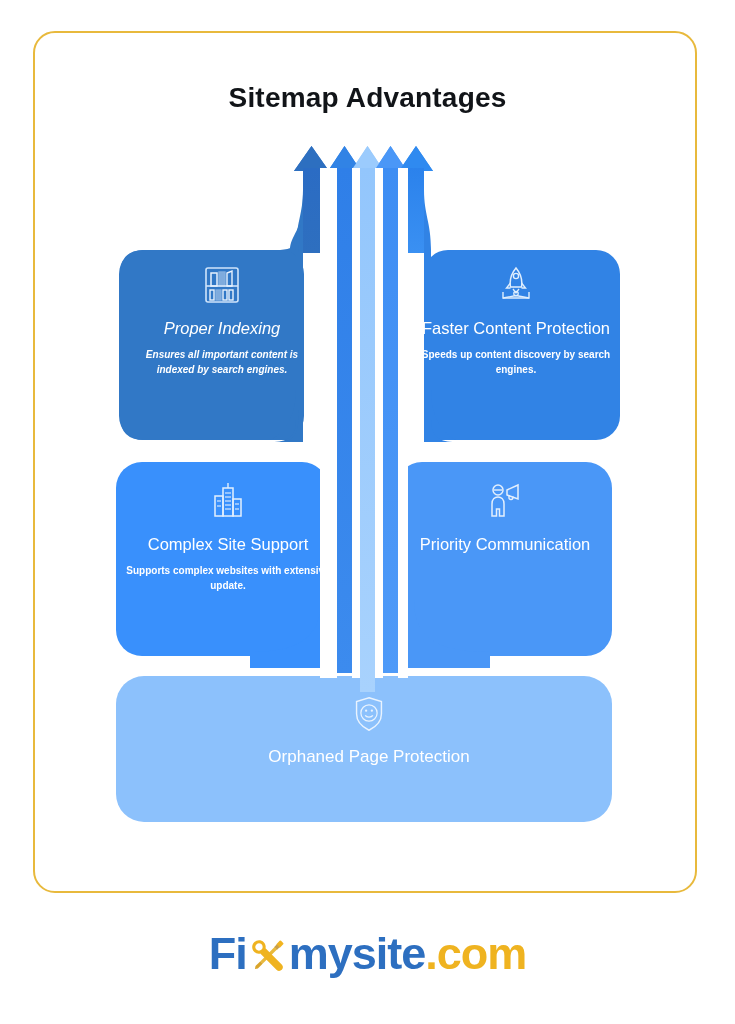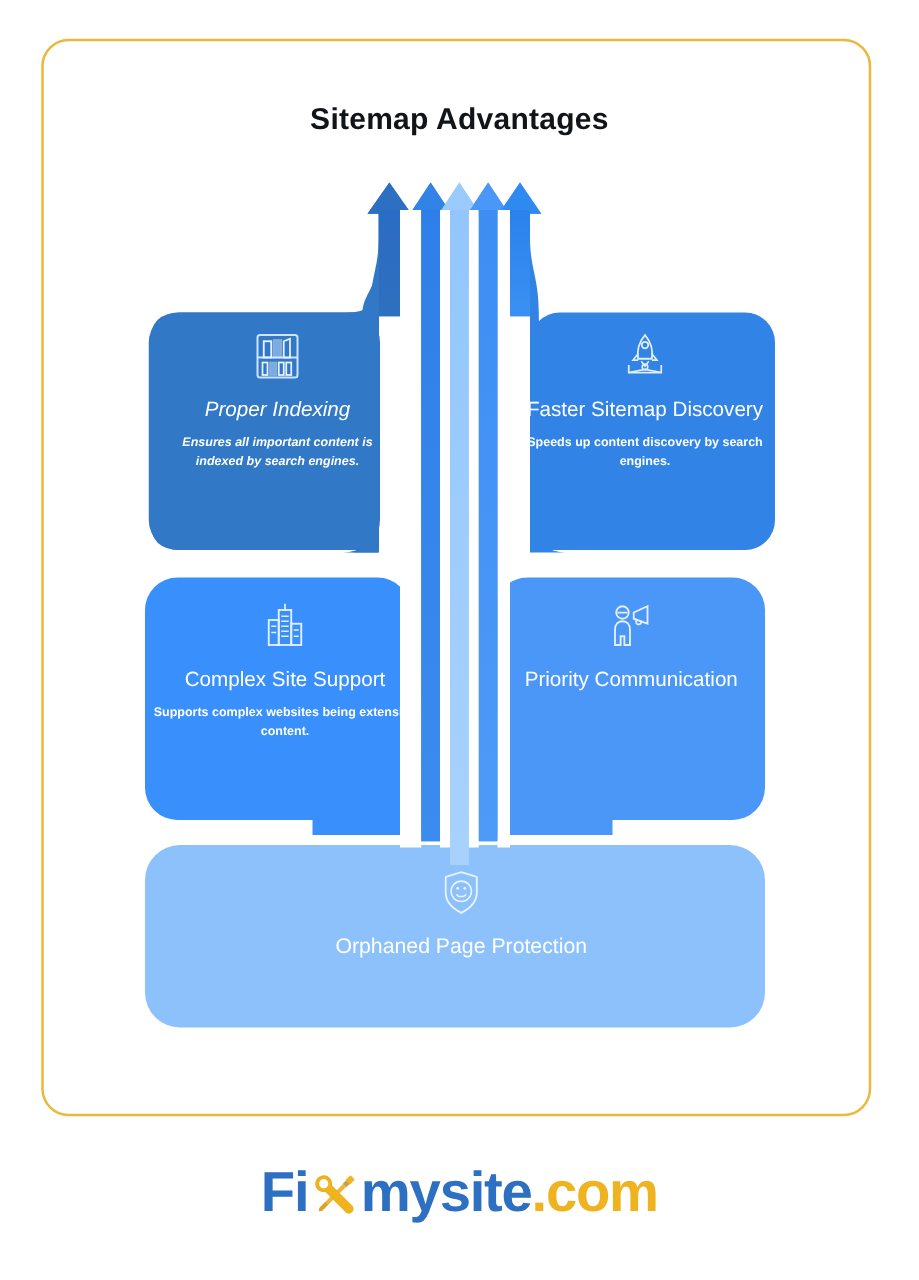--- a/index.html
+++ b/index.html
@@ -20,21 +20,21 @@
     width:664px;height:862px;
     border:2px solid var(--gold,#E8B93C);
     border-radius:22px;
     box-sizing:border-box;
     background:transparent;
   }
   .page-title{
     position:absolute;
     left:0;right:0;top:82px;
     text-align:center;
-    font-size:24px;
+    font-size:28px;
     font-weight:bold;
     color:#111418;
     letter-spacing:.2px;
   }
 
   
   #flow{
     position:absolute;
     left:0;top:0;
     width:735px;height:1024px;
@@ -295,42 +295,42 @@
     <svg class="card-icon" width="46" height="46" viewBox="0 0 46 46">
       <path d="M23 6 C28 12 29.5 19 28.5 25 L17.5 25 C16.5 19 18 12 23 6 Z" fill="none" stroke="#dfeefd" stroke-width="1.5"></path>
       <circle cx="23" cy="14" r="2.6" fill="none" stroke="#dfeefd" stroke-width="1.4"></circle>
       <path d="M17.5 21 L13.5 26 L17.5 26" fill="none" stroke="#dfeefd" stroke-width="1.4"></path>
       <path d="M28.5 21 L32.5 26 L28.5 26" fill="none" stroke="#dfeefd" stroke-width="1.4"></path>
       <path d="M20 27 L23 31 L26 27" fill="none" stroke="#dfeefd" stroke-width="1.3"></path>
       <circle cx="23" cy="31.5" r="2.2" fill="none" stroke="#dfeefd" stroke-width="1.3"></circle>
       <path d="M10 30 L10 36 L23 36 L36 36 L36 30" fill="none" stroke="#dfeefd" stroke-width="1.4"></path>
       <path d="M10 36 L23 33.5 L36 36" fill="none" stroke="#dfeefd" stroke-width="1.3"></path>
     </svg>
-    <p class="card-title">Faster Sitemap Discovery</p>
+    <p class="card-title">Faster Content Protection</p>
     <p class="card-desc">Speeds up content discovery by search engines.</p>
   </div>
 
   <div class="card-text" id="card3-text">
     <svg class="card-icon" width="46" height="46" viewBox="0 0 46 46">
       <line x1="23" y1="5" x2="23" y2="10" stroke="#e3effd" stroke-width="1.4"></line>
       <rect x="18" y="10" width="10" height="28" fill="none" stroke="#e3effd" stroke-width="1.5"></rect>
       <rect x="10" y="18" width="8" height="20" fill="none" stroke="#e3effd" stroke-width="1.5"></rect>
       <rect x="28" y="21" width="8" height="17" fill="none" stroke="#e3effd" stroke-width="1.5"></rect>
       <line x1="20" y1="15" x2="26" y2="15" stroke="#e3effd" stroke-width="1.1"></line>
       <line x1="20" y1="19" x2="26" y2="19" stroke="#e3effd" stroke-width="1.1"></line>
       <line x1="20" y1="23" x2="26" y2="23" stroke="#e3effd" stroke-width="1.1"></line>
       <line x1="20" y1="27" x2="26" y2="27" stroke="#e3effd" stroke-width="1.1"></line>
       <line x1="20" y1="31" x2="26" y2="31" stroke="#e3effd" stroke-width="1.1"></line>
       <line x1="12" y1="23" x2="16" y2="23" stroke="#e3effd" stroke-width="1.1"></line>
       <line x1="12" y1="28" x2="16" y2="28" stroke="#e3effd" stroke-width="1.1"></line>
       <line x1="30" y1="26" x2="34" y2="26" stroke="#e3effd" stroke-width="1.1"></line>
       <line x1="30" y1="31" x2="34" y2="31" stroke="#e3effd" stroke-width="1.1"></line>
     </svg>
     <p class="card-title">Complex Site Support</p>
-    <p class="card-desc">Supports complex websites being extensive content.</p>
+    <p class="card-desc">Supports complex websites with extensive update.</p>
   </div>
 
   <div class="card-text" id="card4-text">
     <svg class="card-icon" width="46" height="46" viewBox="0 0 46 46">
       <circle cx="16" cy="12" r="5" fill="none" stroke="#e3effd" stroke-width="1.5"></circle>
       <line x1="12" y1="12" x2="20" y2="12" stroke="#e3effd" stroke-width="1.4"></line>
       <path d="M10 38 L10 26 C10 21 13 19 16 19 C19 19 22 21 22 26 L22 38 L17.5 38 L17.5 31 L14.5 31 L14.5 38 Z" fill="none" stroke="#e3effd" stroke-width="1.5"></path>
       <path d="M25 12 L36 7 L36 21 L25 17 Z" fill="none" stroke="#e3effd" stroke-width="1.5"></path>
       <path d="M27 17 L27 20 C27 22 31 22 31 19.5 L31 18.4" fill="none" stroke="#e3effd" stroke-width="1.4"></path>
     </svg>

